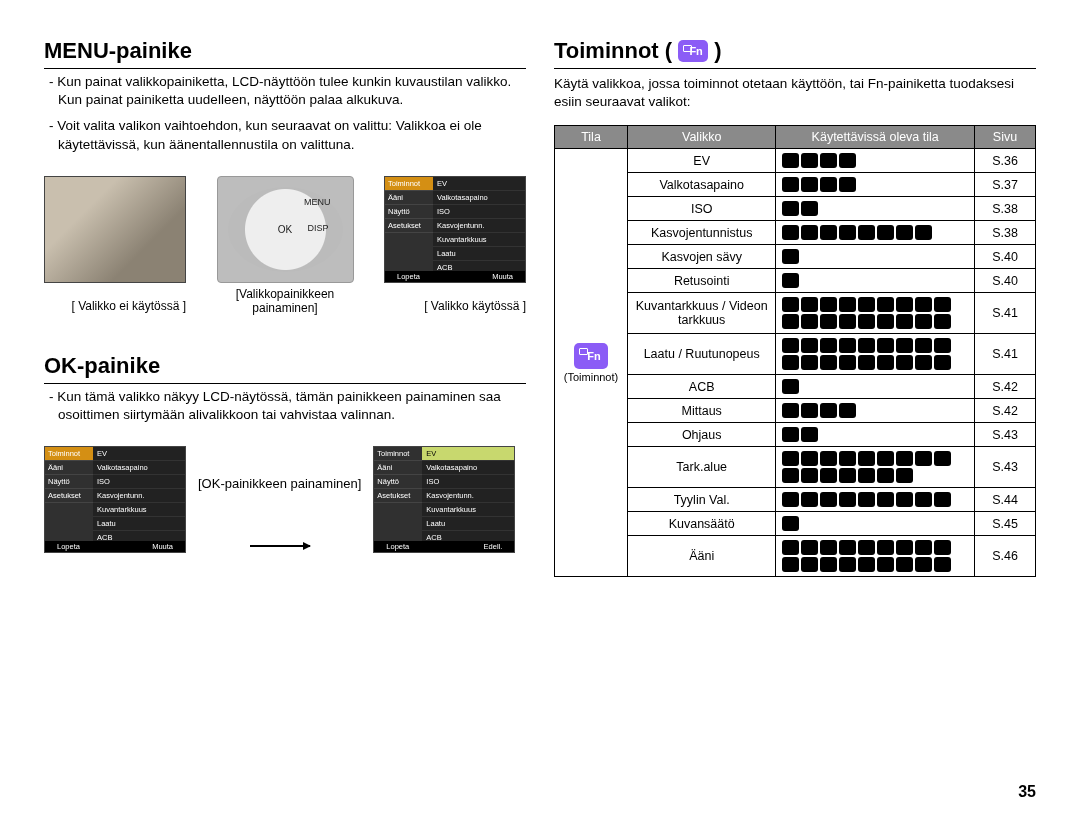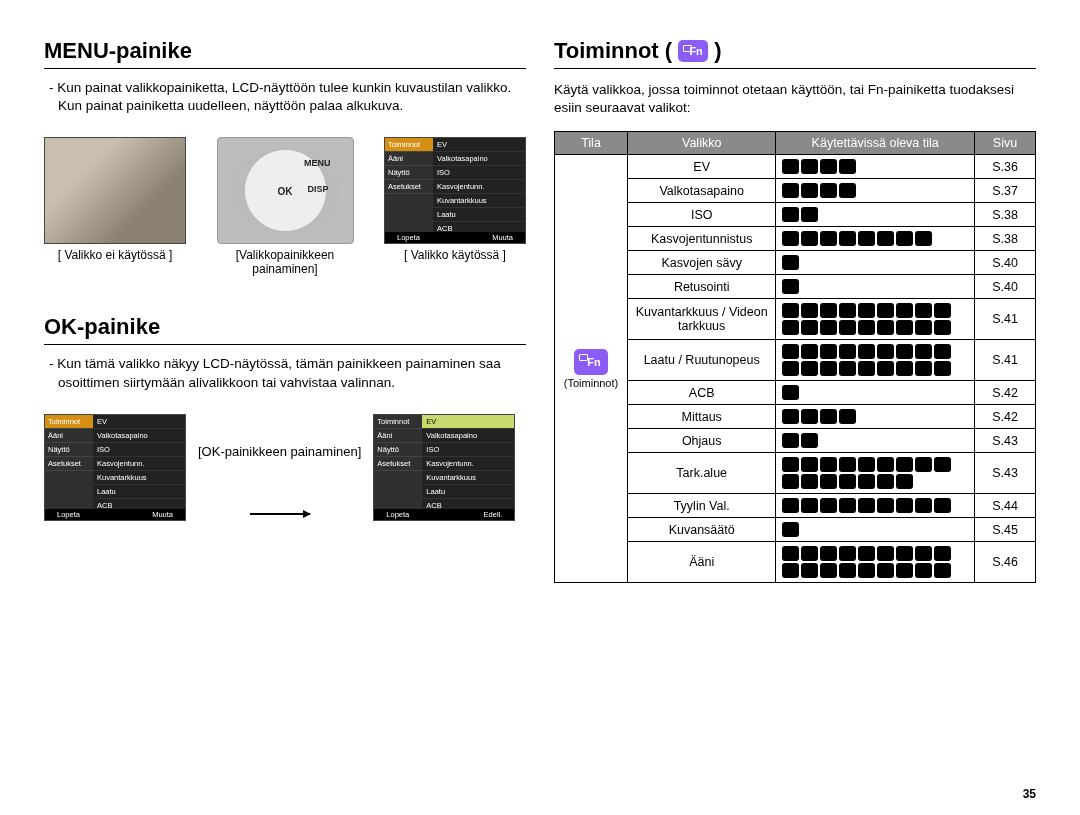--- a/index.html
+++ b/index.html
@@ -1,69 +1,70 @@
 <!DOCTYPE html>
 <html><head>
 <meta charset="utf-8">
 <style>
   body{margin:0;padding:0;background:#fff;font-family:Arial,Helvetica,sans-serif;color:#000;font-size:12.5px;}
   .page{width:1080px;height:815px;box-sizing:border-box;padding:38px 44px 18px 44px;position:relative;}
   .columns{display:flex;gap:28px;}
   .col{flex:1;display:flex;flex-direction:column;}
-  h1{font-size:22px;font-weight:bold;margin:0 0 6px 0;border-bottom:1.5px solid #000;padding-bottom:4px;display:flex;align-items:center;gap:6px;}
+  h1{font-size:22px;font-weight:bold;margin:0 0 0 0;border-bottom:1.5px solid #000;padding-bottom:4px;display:flex;align-items:center;gap:6px;}
   .badge-fn{display:inline-flex;align-items:center;justify-content:center;width:30px;height:22px;border-radius:5px;background:#8b5cf6;color:#fff;font-size:11px;font-weight:bold;position:relative;}
   .badge-fn::before{content:"";position:absolute;left:5px;top:5px;width:7px;height:5px;border:1.4px solid #fff;border-radius:1px;}
   .badge-fn span{margin-left:6px;}
   p{margin:4px 0;}
   .bodytext{font-size:13.5px;line-height:1.35;padding-left:14px;text-indent:-9px;}
   .camera-row{display:flex;align-items:flex-start;gap:20px;margin-top:18px;}
-  .camera-block{display:flex;flex-direction:column;align-items:center;gap:4px;}
+  .camera-block{display:flex;flex-direction:column;align-items:flex-end;gap:16px;}
   .lcd-screen{width:140px;height:105px;background:#111;border:1px solid #444;position:relative;color:#fff;font-size:8px;}
   .lcd-photo{position:absolute;inset:0;background:linear-gradient(135deg,#c9bfae 30%,#8b8273 70%);}
   .lcd-menu{position:absolute;inset:0;background:#222;display:flex;}
   .menu-side{width:48px;background:#303030;font-size:7.5px;}
   .menu-side div{padding:2px 3px;border-bottom:1px solid #444;}
   .menu-side .active{background:#d48f14;color:#fff;}
   .menu-list{flex:1;font-size:7.5px;}
   .menu-list div{padding:2px 4px;border-bottom:1px solid #333;}
   .menu-foot{position:absolute;left:0;right:0;bottom:0;height:11px;background:#000;display:flex;justify-content:space-between;font-size:7.5px;padding:0 12px;align-items:center;}
   .caption{font-size:12px;text-align:center;}
   .arrow{display:inline-block;width:60px;height:2px;background:#000;position:relative;margin:50px 0;}
   .arrow::after{content:"";position:absolute;right:-1px;top:-3px;border-left:8px solid #000;border-top:4px solid transparent;border-bottom:4px solid transparent;}
   .dial-block{display:flex;flex-direction:column;align-items:center;gap:4px;}
   .dial{width:135px;height:105px;background:#bdbdbd;border-radius:4px;position:relative;border:1px solid #999;}
   .dial .wheel{position:absolute;left:10px;top:10px;right:10px;bottom:10px;border-radius:50%;background:radial-gradient(circle at 50% 50%,#eee 0 40px,#bbb 41px);}
-  .dial .label{position:absolute;font-size:9px;font-weight:bold;color:#222;}
+  .dial .label{position:absolute;font-size:9px;font-weight:normal;color:#222;}
   .dial .menu{right:22px;top:20px;}
   .dial .disp{right:24px;top:46px;}
   .dial .ok{left:50%;top:50%;transform:translate(-50%,-50%);font-size:10px;}
   .ok-row{display:flex;align-items:flex-start;gap:12px;margin-top:18px;}
   .ok-center{display:flex;flex-direction:column;align-items:center;gap:4px;font-size:13px;margin-top:30px;}
   table{border-collapse:collapse;width:100%;margin-top:10px;font-size:12.5px;}
   th,td{border:1px solid #000;padding:4px 6px;text-align:center;}
   th{background:#8a8a8a;color:#fff;font-weight:normal;}
   .tila-cell{width:60px;}
   .mode-cell{text-align:left;}
   .icon-strip{display:flex;flex-wrap:wrap;gap:2px;justify-content:flex-start;}
   .ic{width:17px;height:15px;background:#000;border-radius:3px;display:inline-block;}
   .col-sivu{width:48px;}
   .fn-label{display:flex;flex-direction:column;align-items:center;font-size:11px;gap:2px;}
   .fn-label .badge-fn{width:34px;height:26px;}
-  .pagenum{position:absolute;right:44px;bottom:14px;font-size:12px;font-weight:bold;}
+  .pagenum{position:absolute;right:44px;bottom:14px;font-size:16px;font-weight:bold;}
   .hl-ev{background:#c8d86e;color:#000;}
 </style>
 </head>
 <body>
 
 <div class="page">
   <div class="columns">
 
     <div class="col">
       <h1>MENU-painike</h1>
       <p class="bodytext">- Kun painat valikkopainiketta, LCD-näyttöön tulee kunkin kuvaustilan valikko. Kun painat painiketta uudelleen, näyttöön palaa alkukuva.</p>
+      <p class="bodytext">- Voit valita valikon vaihtoehdon, kun seuraavat on valittu: Valikkoa ei ole käytettävissä, kun äänentallennustila on valittuna.</p>
 
       <div class="camera-row">
         <div class="camera-block">
           <div class="lcd-screen">
               <div class="lcd-photo"></div>
             </div>
           <div class="caption">[ Valikko ei käytössä ]</div>
         </div>
         <div class="dial-block">
           <div class="dial">

